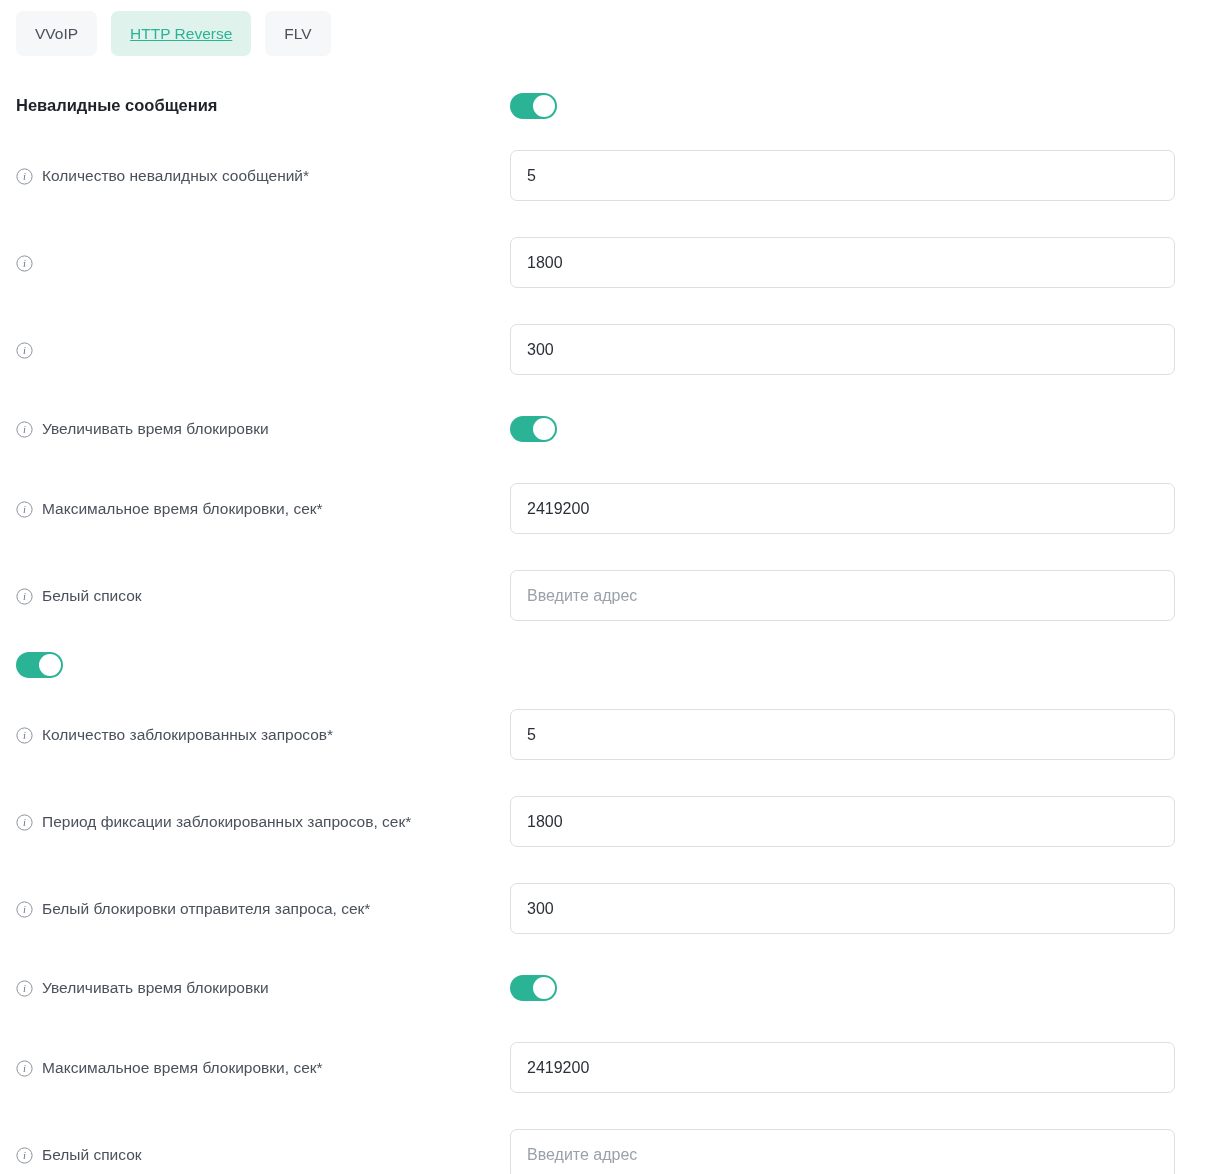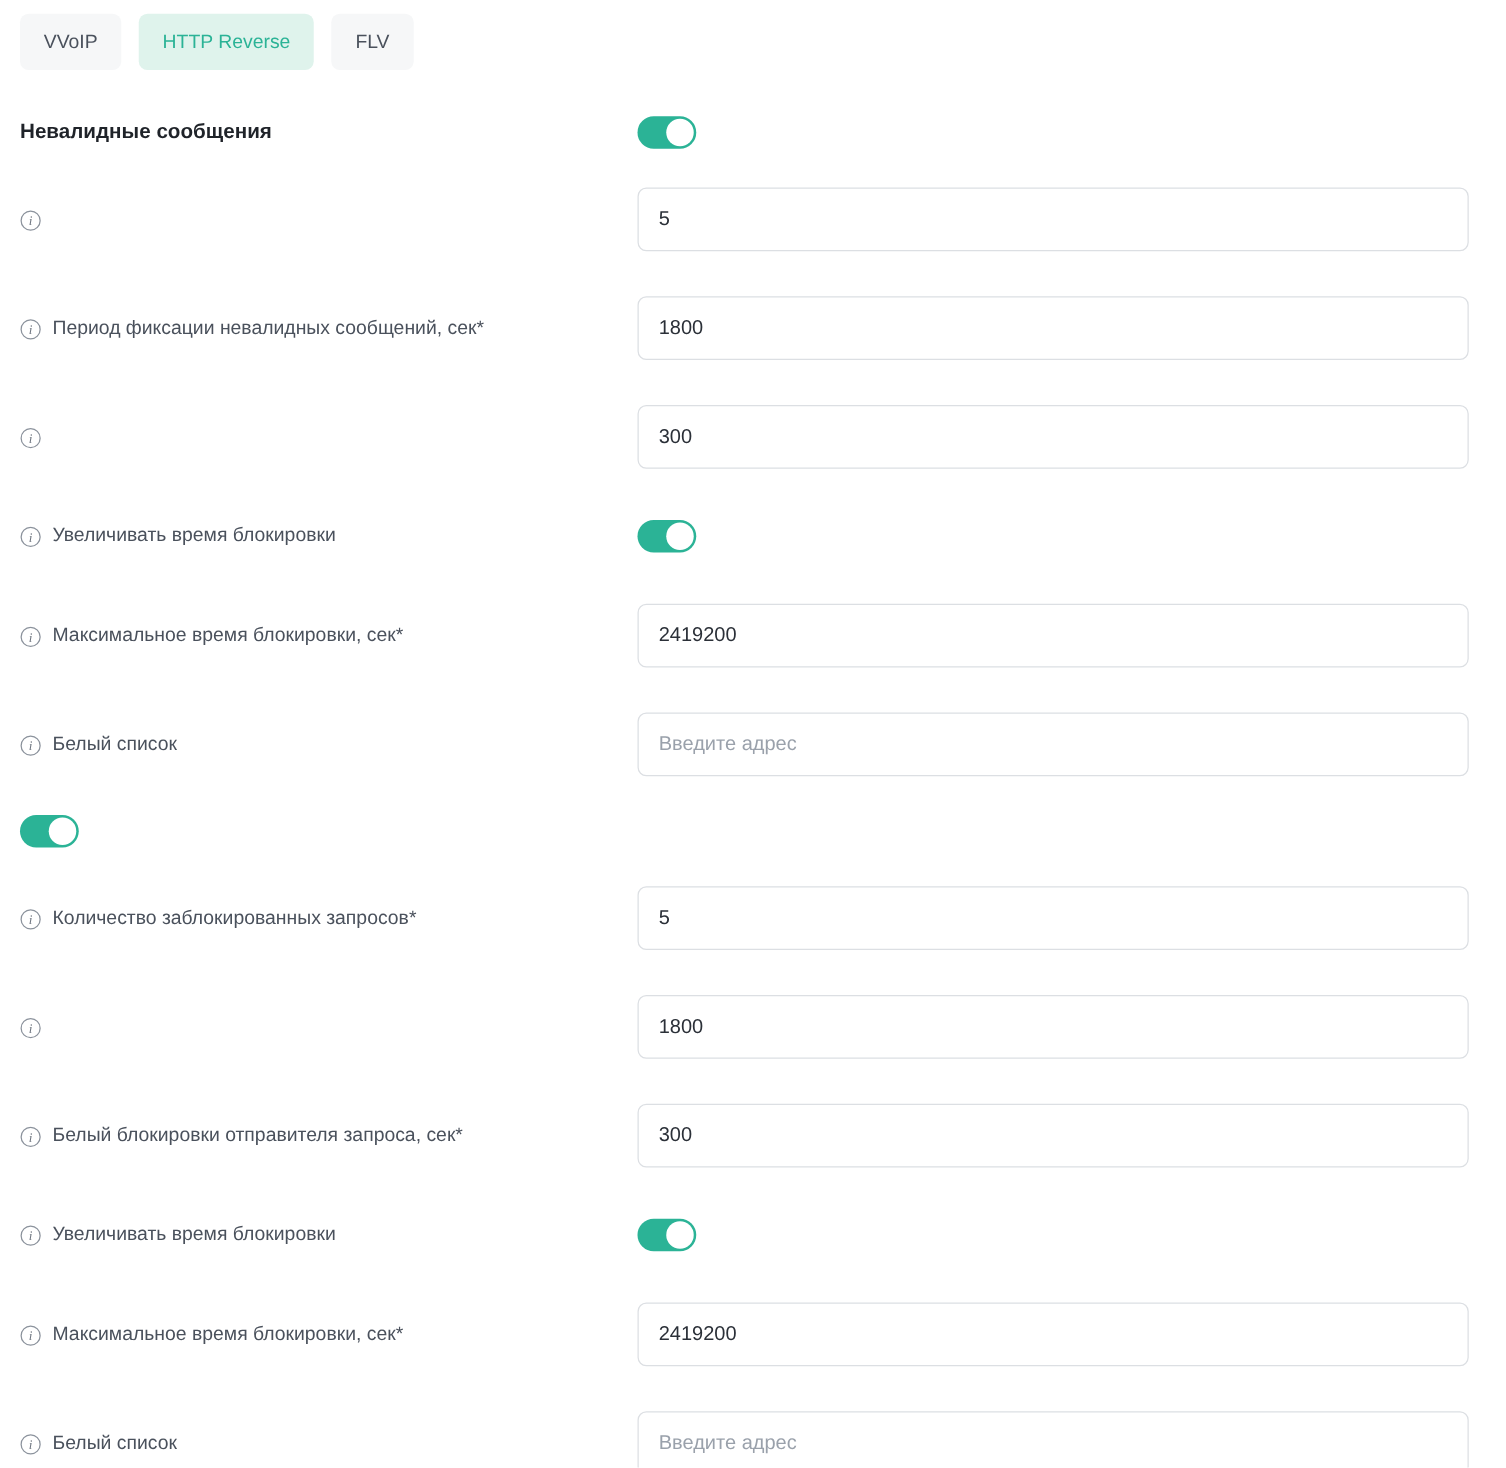--- a/index.html
+++ b/index.html
@@ -43,20 +43,21 @@
     font-family: "Liberation Sans", sans-serif;
     line-height: 45px;
     text-align: center;
     cursor: pointer;
     white-space: nowrap;
     user-select: none;
   }
   .tab.active {
     background: #dff3ec;
     color: #2bb396;
+    text-decoration: underline;
   }
 
   
   .form {
     margin-top: 24px;
   }
   .row {
     display: flex;
     align-items: flex-start;
     width: 1159px;
@@ -193,35 +194,35 @@
     </div>
 
     <div class="row field">
       <div class="label-col">
         <span class="info-icon">
           <svg width="17" height="17" viewBox="0 0 17 17">
             <circle cx="8.5" cy="8.5" r="7.6" fill="none" stroke="#8b929c" stroke-width="1"></circle>
             <text x="8.5" y="12.4" text-anchor="middle" font-family="Liberation Serif, serif" font-style="italic" font-size="10.5" fill="#6d747f">i</text>
           </svg>
         </span>
+        <span class="field-label">Количество невалидных сообщений*</span>
       </div>
       <div class="control-col">
         <input class="text-input" type="text" value="5" style="">
       </div>
     </div>
 
     <div class="row field">
       <div class="label-col">
         <span class="info-icon">
           <svg width="17" height="17" viewBox="0 0 17 17">
             <circle cx="8.5" cy="8.5" r="7.6" fill="none" stroke="#8b929c" stroke-width="1"></circle>
             <text x="8.5" y="12.4" text-anchor="middle" font-family="Liberation Serif, serif" font-style="italic" font-size="10.5" fill="#6d747f">i</text>
           </svg>
         </span>
-        <span class="field-label two-line">Период фиксации невалидных сообщений, сек*</span>
       </div>
       <div class="control-col">
         <input class="text-input" type="text" value="1800" style="">
       </div>
     </div>
 
     <div class="row field">
       <div class="label-col">
         <span class="info-icon">
           <svg width="17" height="17" viewBox="0 0 17 17">
@@ -306,20 +307,21 @@
     </div>
 
     <div class="row field">
       <div class="label-col">
         <span class="info-icon">
           <svg width="17" height="17" viewBox="0 0 17 17">
             <circle cx="8.5" cy="8.5" r="7.6" fill="none" stroke="#8b929c" stroke-width="1"></circle>
             <text x="8.5" y="12.4" text-anchor="middle" font-family="Liberation Serif, serif" font-style="italic" font-size="10.5" fill="#6d747f">i</text>
           </svg>
         </span>
+        <span class="field-label two-line">Период фиксации заблокированных запросов, сек*</span>
       </div>
       <div class="control-col">
         <input class="text-input" type="text" value="1800" style="">
       </div>
     </div>
 
     <div class="row field">
       <div class="label-col">
         <span class="info-icon">
           <svg width="17" height="17" viewBox="0 0 17 17">

